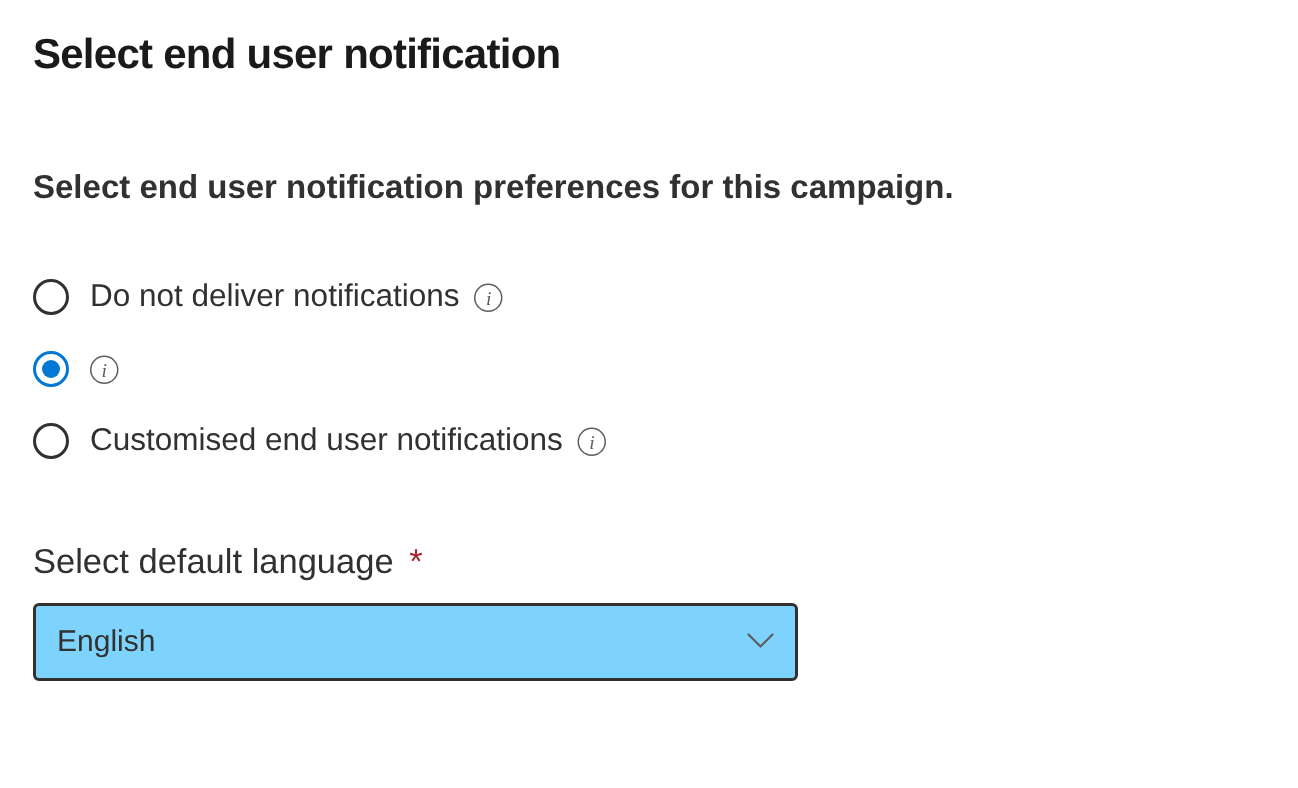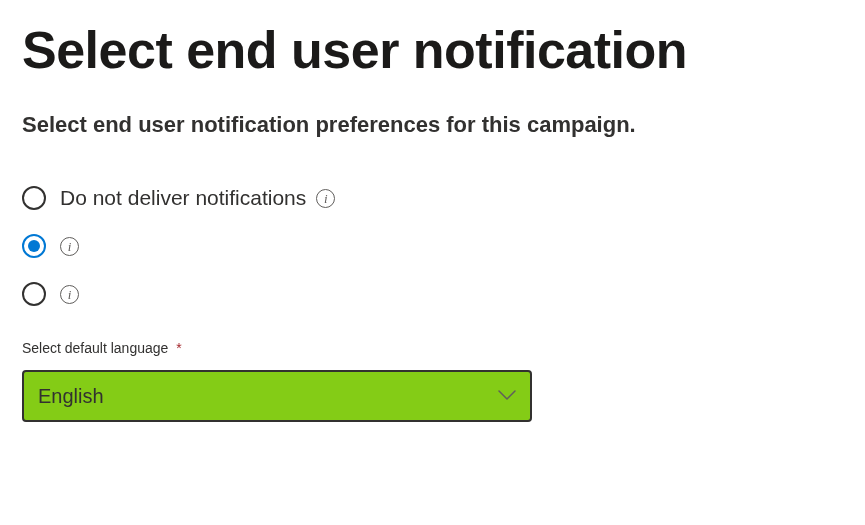--- a/index.html
+++ b/index.html
@@ -9,34 +9,34 @@
     }
     body {
       font-family: "Segoe UI", -apple-system, BlinkMacSystemFont, sans-serif;
       background: #ffffff;
       padding: 20px 22px;
       width: 865px;
       height: 525px;
       color: #323130;
     }
     .heading {
-      font-size: 52px;
+      font-size: 28px;
       font-weight: 700;
       color: #1b1a19;
-      margin-bottom: 32px;
+      margin-bottom: 60px;
       letter-spacing: -0.5px;
     }
     .description {
       font-size: 22px;
       color: #323130;
       margin-bottom: 48px;
       font-weight: 700;
     }
     .radio-group {
-      margin-bottom: 34px;
+      margin-bottom: 55px;
     }
     .radio-option {
       display: flex;
       align-items: center;
       margin-bottom: 24px;
       cursor: pointer;
     }
     .radio-circle {
       width: 24px;
       height: 24px;
@@ -72,39 +72,39 @@
       align-items: center;
       justify-content: center;
       font-size: 13px;
       color: #605e5c;
       font-style: italic;
       font-family: Georgia, serif;
       flex-shrink: 0;
       line-height: 1;
     }
     .field-label {
-      font-size: 14px;
+      font-size: 23px;
       color: #323130;
       margin-bottom: 14px;
       display: block;
     }
     .required-asterisk {
       color: #a4262c;
       margin-left: 4px;
     }
     .select-wrapper {
       position: relative;
       width: 510px;
     }
     .select-box {
       width: 100%;
       height: 52px;
       border: 2px solid #323130;
       border-radius: 4px;
-      background: #84cc16;
+      background: #7dd3fc;
       padding: 0 40px 0 14px;
       font-size: 20px;
       color: #323130;
       display: flex;
       align-items: center;
       cursor: pointer;
     }
     .chevron {
       position: absolute;
       right: 16px;
@@ -128,20 +128,21 @@
     <span class="info-icon">i</span>
   </div>
 
   <div class="radio-option">
     <span class="radio-circle selected"></span>
     <span class="info-icon">i</span>
   </div>
 
   <div class="radio-option">
     <span class="radio-circle"></span>
+    <span class="radio-label">Customised end user notifications</span>
     <span class="info-icon">i</span>
   </div>
 
 </div>
 
 <label class="field-label">
   <span>Select default language</span>
   <span class="required-asterisk">*</span>
 </label>
 

